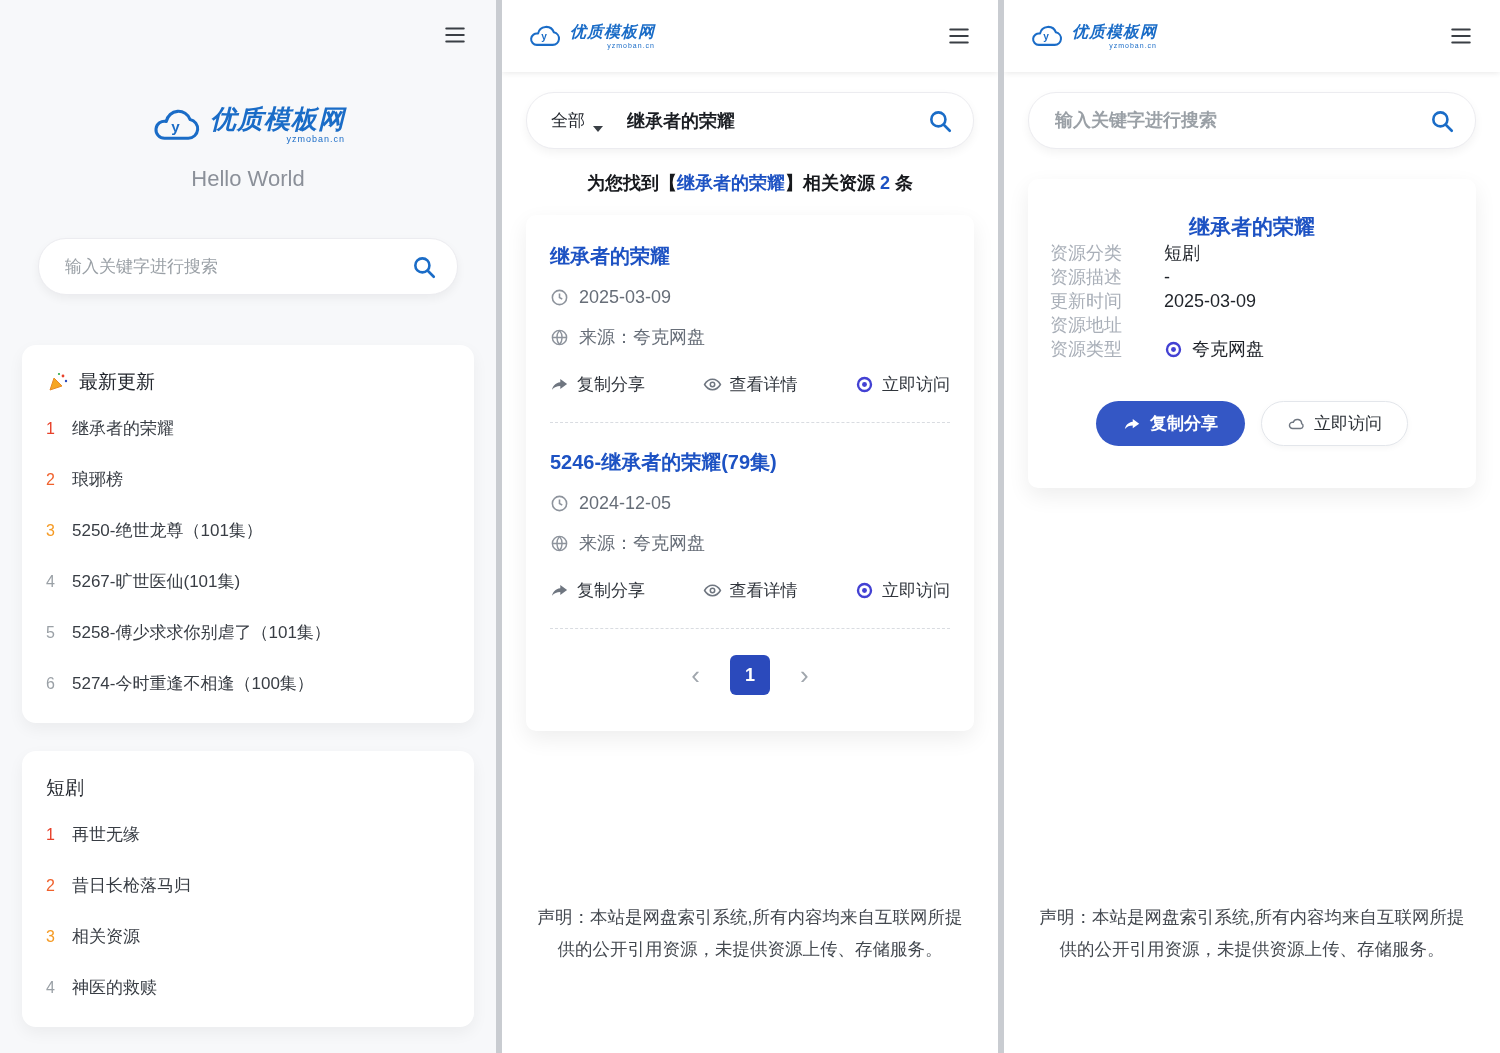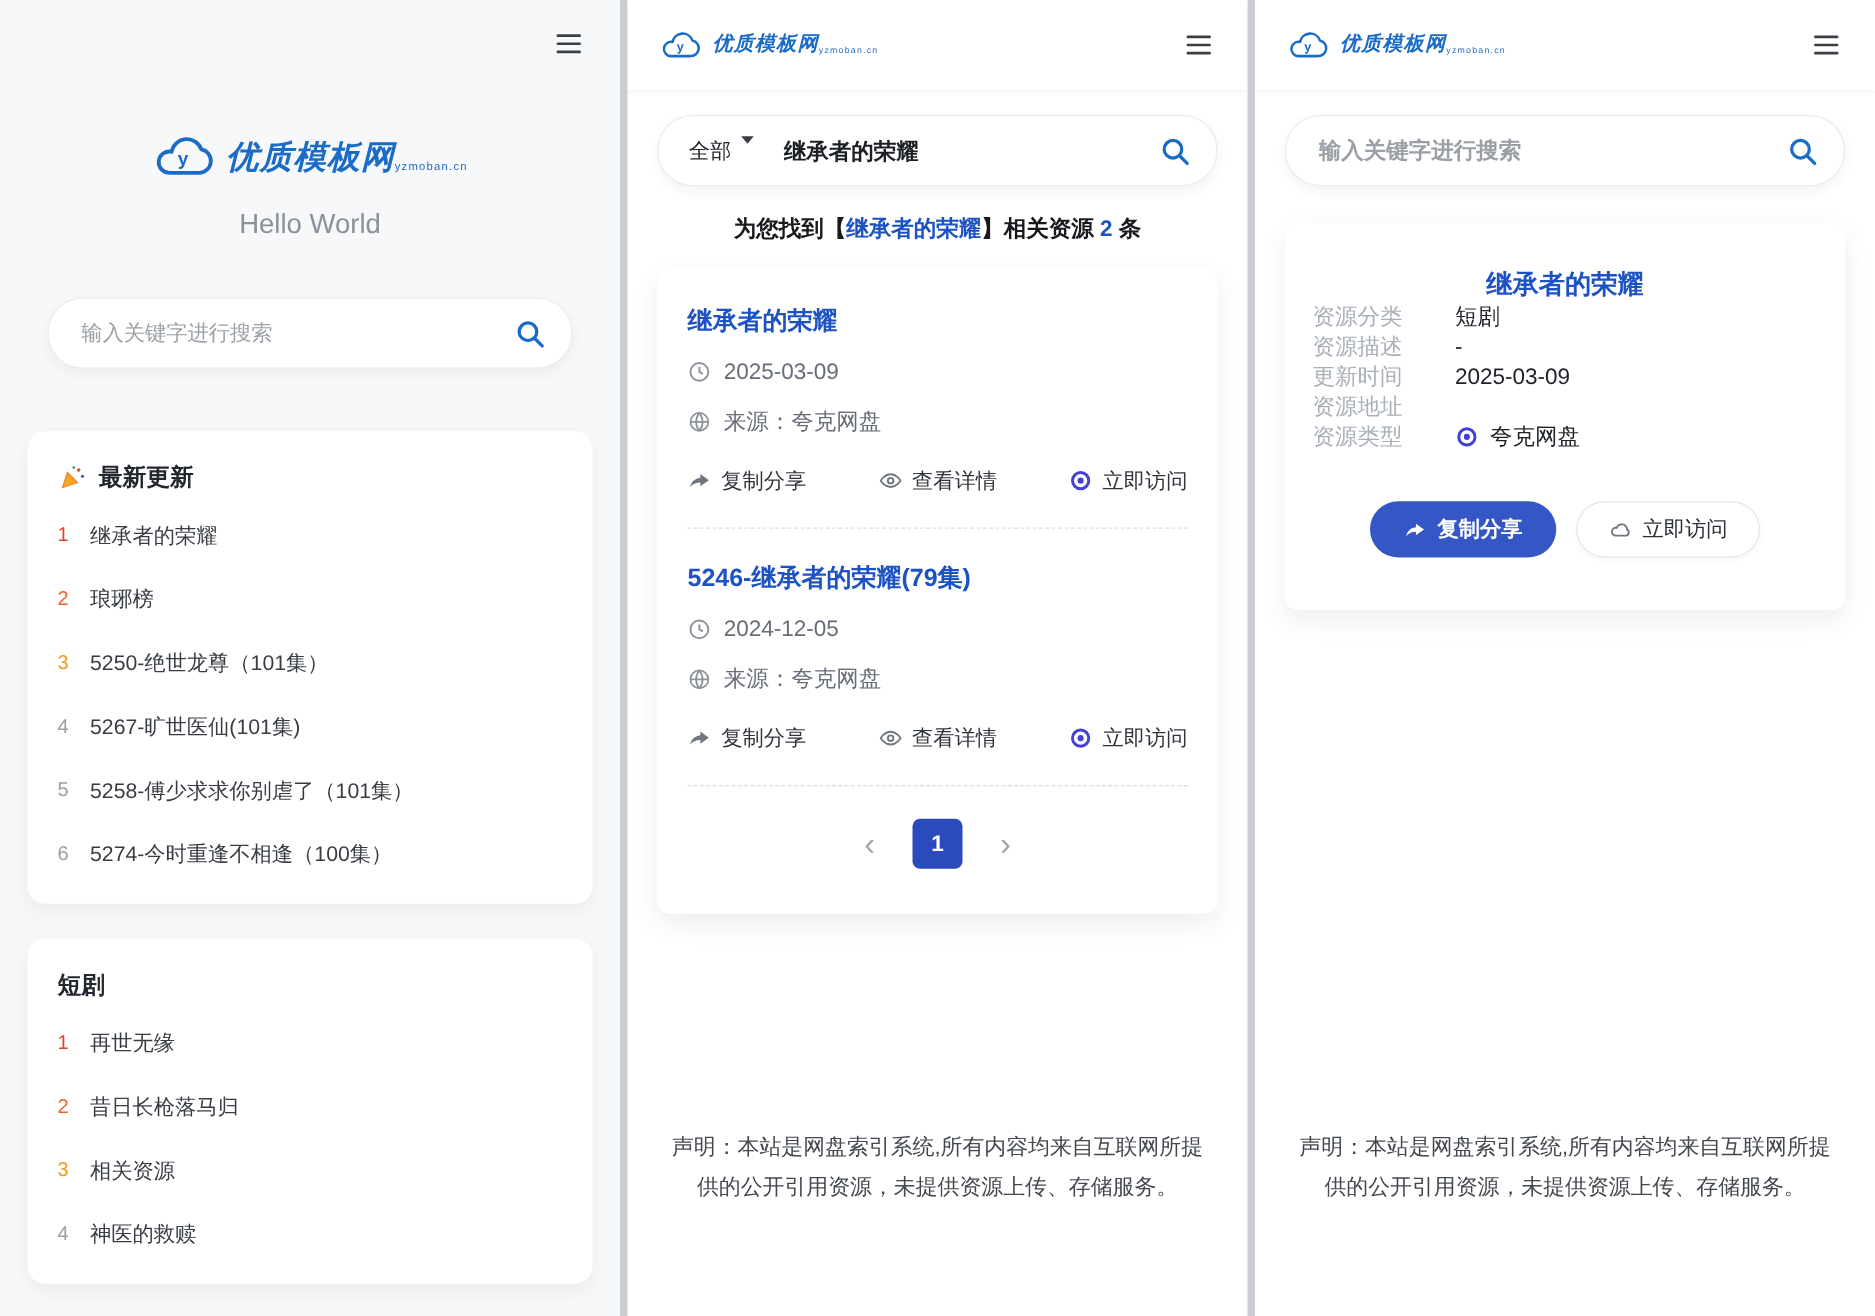--- a/index.html
+++ b/index.html
@@ -10,21 +10,21 @@
     color:#222;
   }
   .panel{width:496px;height:1053px;background:#fff;position:relative;overflow:hidden;flex:none}
   .panel + .panel{margin-left:6px}
   svg{display:block;width:100%;height:100%}
 
   
   .menu-btn{width:26px;height:26px;color:#3a3f45;cursor:pointer;flex:none}
   .logo{display:flex;align-items:center;gap:9px;cursor:pointer}
   .logo-cloud{width:50px;height:38px;flex:none}
-  .logo-col{display:flex;flex-direction:row;line-height:1}
+  .logo-col{display:flex;flex-direction:column;line-height:1}
   .logo-name{font-size:26px;font-weight:bold;color:#1a6cc7;letter-spacing:1px;font-style:italic}
   .logo-sub{font-size:9px;color:#1a6cc7;align-self:flex-end;margin-top:3px;letter-spacing:1px}
   .app-header{height:72px;background:#fff;display:flex;align-items:center;justify-content:space-between;
     padding:0 26px;box-shadow:0 1px 6px rgba(0,0,0,.09);position:relative;z-index:3}
   .app-header .logo-cloud{width:33px;height:26px}
   .app-header .logo-name{font-size:16px}
   .app-header .logo-sub{font-size:7px;margin-top:2px}
   .search-pill{height:55px;background:#fff;border:1px solid #ececf0;border-radius:28px;display:flex;align-items:center;
     padding:0 20px 0 24px;box-shadow:0 4px 10px rgba(0,0,0,.05)}
   .search-pill input{flex:1;min-width:0;border:0;outline:0;background:transparent;font-size:17px;color:#1c1f24;font-family:inherit}
@@ -34,31 +34,31 @@
     font-size:17.5px;line-height:32px;color:#43484f}
 
   
   .panel-home{background:#f7f8fa}
   .corner-menu{position:absolute;top:22px;right:28px;width:26px;height:26px;color:#3a3f45;cursor:pointer}
   .home-logo{margin-top:106px;display:flex;justify-content:center}
   .hello{margin-top:22px;text-align:center;font-size:22px;color:#8b9099}
   .home-search{margin:46px 38px 0}
   .home-card{margin:50px 22px 0;background:#fff;border-radius:14px;box-shadow:0 6px 16px rgba(0,0,0,.05);padding:24px 24px 14px}
   .home-card + .home-card{margin-top:28px}
-  .card-head{display:flex;align-items:center;gap:9px;font-size:19px;font-weight:bold;color:#23272e;margin-bottom:8px}
+  .card-head{display:flex;align-items:center;gap:9px;font-size:19px;font-weight:normal;color:#23272e;margin-bottom:8px}
   .head-emoji{width:24px;height:24px;flex:none}
   .rank-item{display:flex;align-items:center;height:51px;font-size:17px;color:#383d44;cursor:pointer}
   .rank-num{width:26px;flex:none;font-size:16px;color:#9aa0a6}
   .rank-1 .rank-num{color:#e7412a}
   .rank-2 .rank-num{color:#f0612c}
   .rank-3 .rank-num{color:#f59a23}
 
   
   .searchbar{margin:20px 24px 0}
-  .filter{display:flex;align-items:flex-start;gap:8px;font-size:17px;color:#23272e;cursor:pointer;flex:none;margin-right:22px}
+  .filter{display:flex;align-items:flex-end;gap:8px;font-size:17px;color:#23272e;cursor:pointer;flex:none;margin-right:22px}
   .caret{width:0;height:0;border-left:5px solid transparent;border-right:5px solid transparent;border-top:6px solid #3a3f45}
   .searchbar input{font-size:18px;font-weight:600}
   .summary{margin-top:22px;text-align:center;font-size:18px;font-weight:bold;color:#17191d}
   .summary .hl{color:#1d52c3}
   .result-card{margin:20px 24px 0;background:#fff;border-radius:10px;box-shadow:0 8px 22px rgba(0,0,0,.07);padding:28px 24px 36px}
   .result-title{font-size:20px;font-weight:bold;color:#1d52c3;cursor:pointer}
   .meta-row{display:flex;align-items:center;gap:10px;margin-top:17px;font-size:18px;color:#676e78}
   .meta-icon{width:19px;height:19px;color:#8d939c;flex:none}
   .actions{display:flex;justify-content:space-between;align-items:center;margin-top:24px}
   .action{display:flex;align-items:center;gap:8px;font-size:17px;color:#30353c;cursor:pointer}

